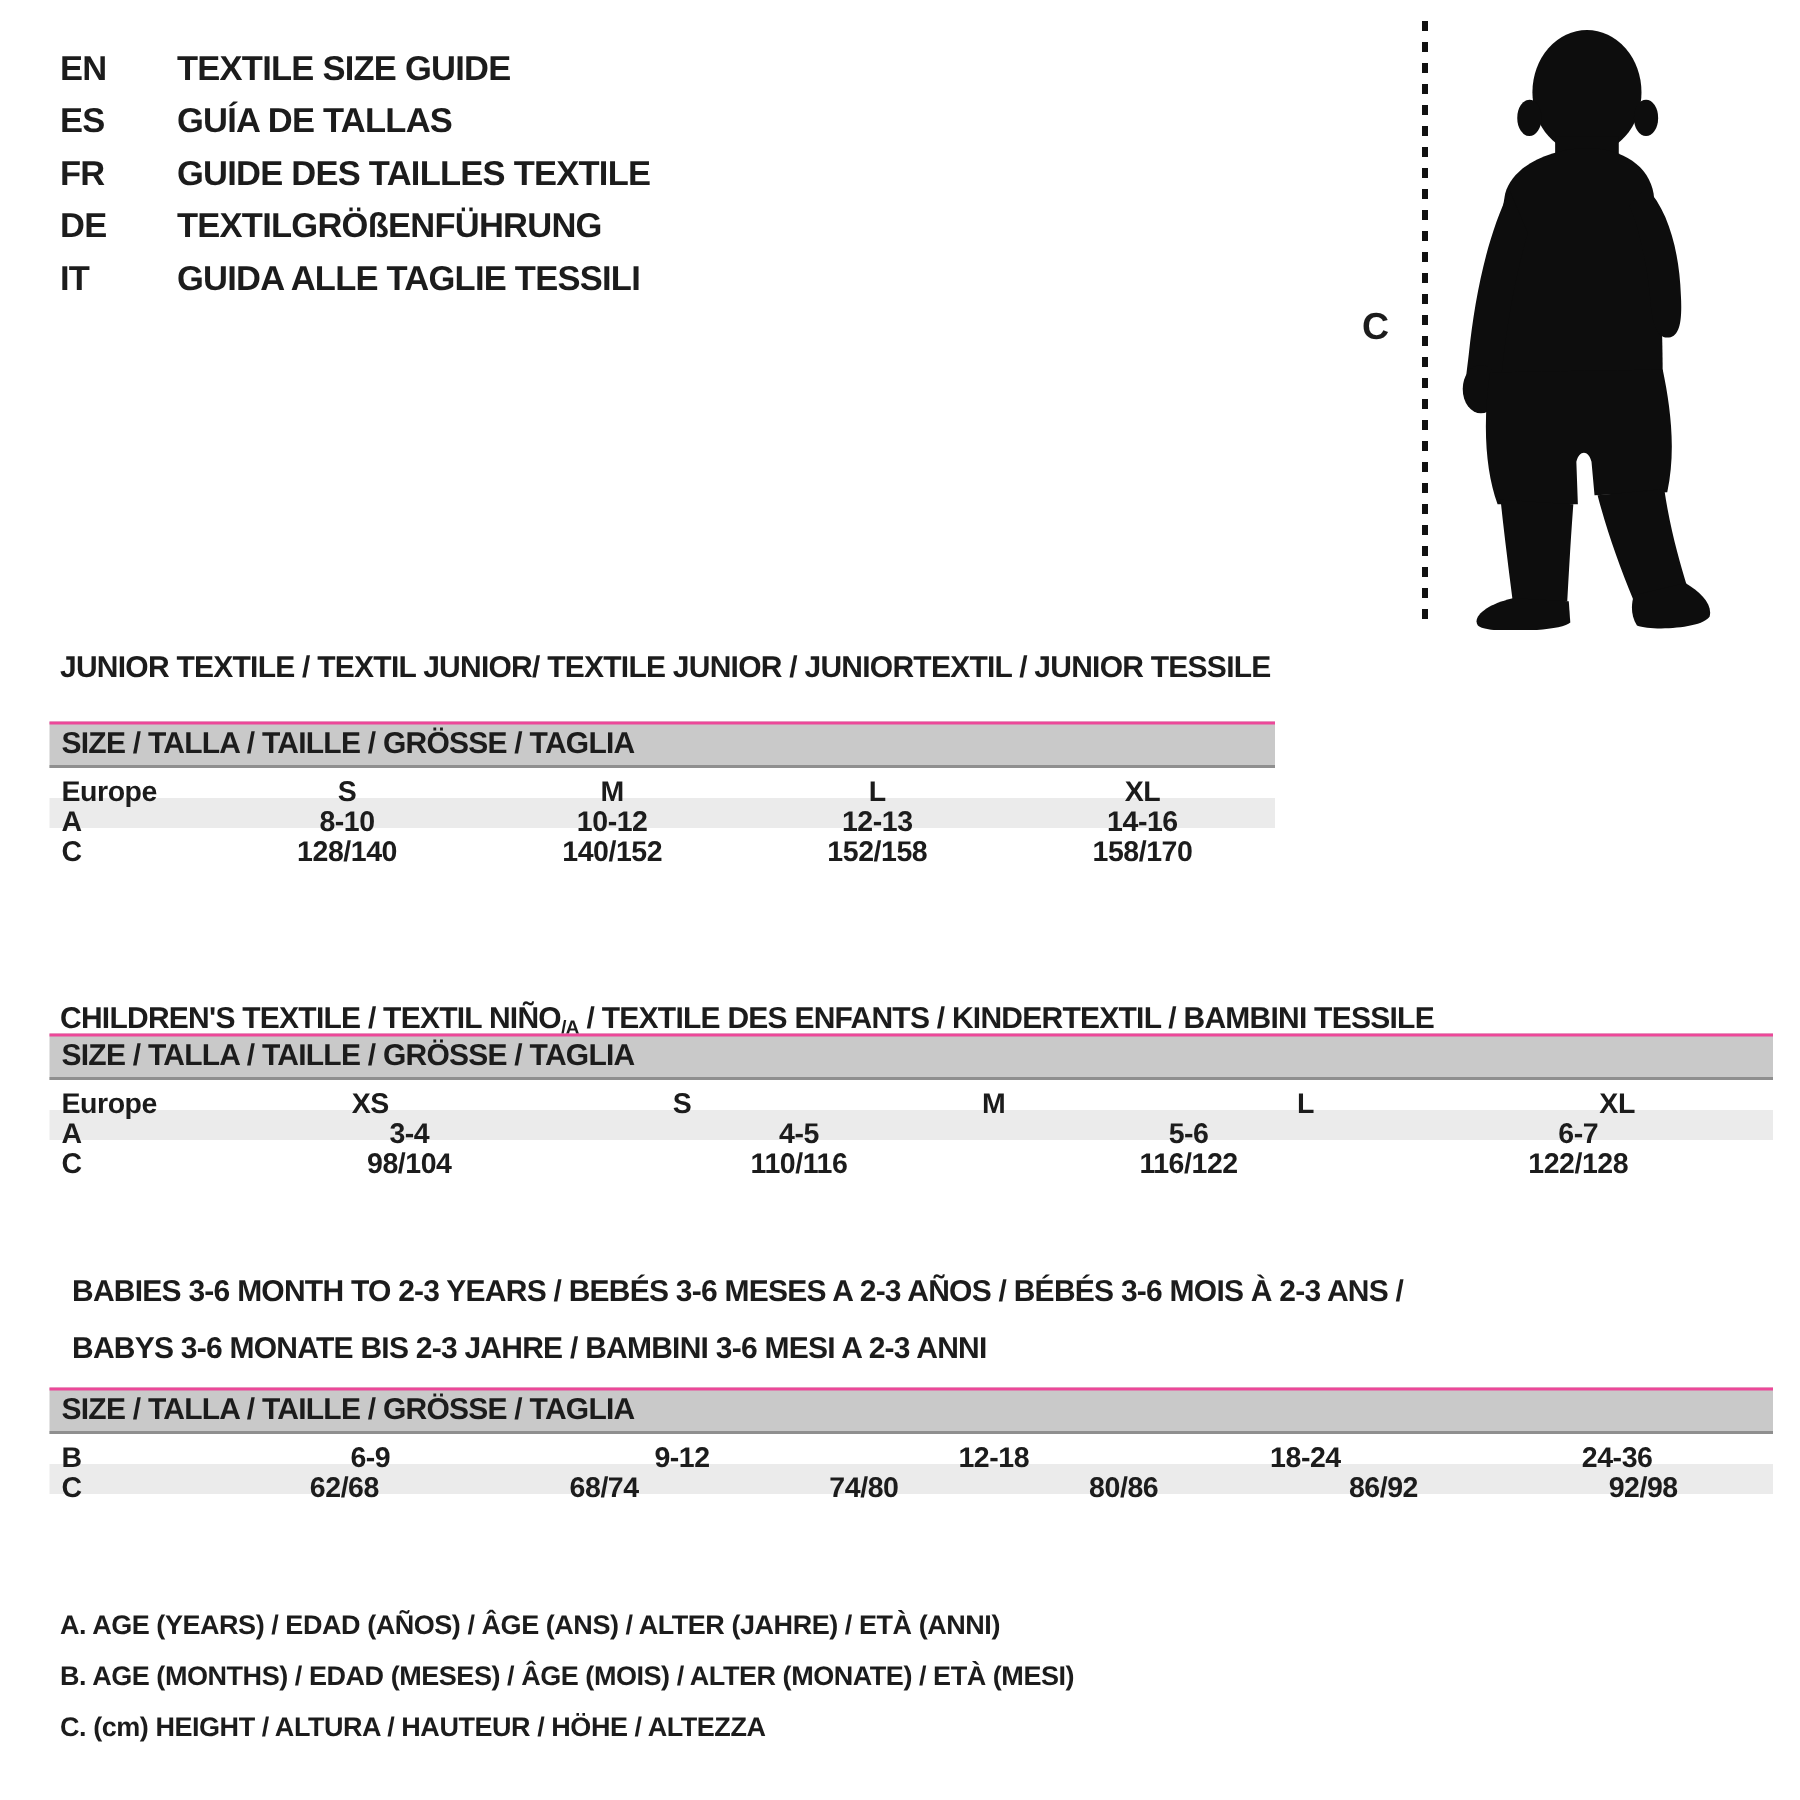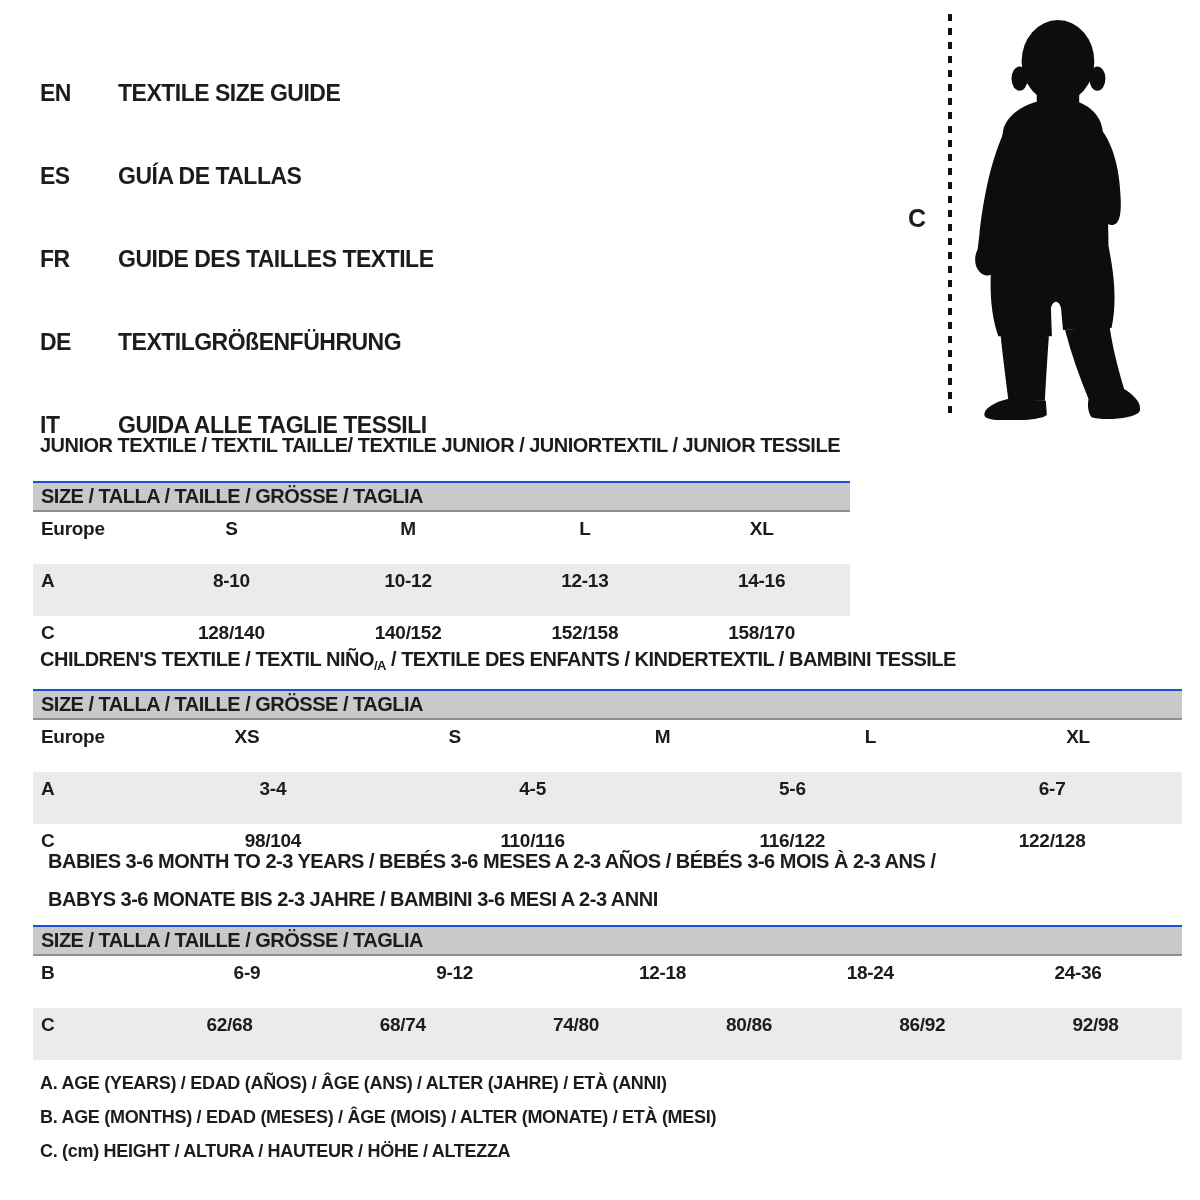--- a/index.html
+++ b/index.html
@@ -5,40 +5,40 @@
   html,body{margin:0;padding:0;}
   body{
     width:1200px;height:1200px;position:relative;background:#ffffff;
     font-family:"Liberation Sans", sans-serif;color:#1c1c1c;overflow:hidden;
     -webkit-font-smoothing:antialiased;
   }
   .abs{position:absolute;}
 
   
   .lang-block{left:40px;top:28px;}
-  .lang-row{display:flex;height:35px;line-height:35px;margin-top:48px;}
+  .lang-row{display:flex;height:35px;line-height:35px;}
   .lang-code{width:78px;font-size:23px;font-weight:700;letter-spacing:-0.5px;}
   .lang-title{font-size:23px;font-weight:700;letter-spacing:-0.5px;}
 
   
   .dash-line{left:948px;top:14px;width:4px;height:402px;
     background:repeating-linear-gradient(to bottom,#111 0 7px,transparent 7px 14px);}
   .c-label{left:908px;top:204px;font-size:25px;font-weight:700;}
   .silhouette{left:960px;top:16px;}
 
   
   .section-title{font-size:20px;font-weight:700;letter-spacing:-0.5px;white-space:nowrap;}
   .babies-title{line-height:38px;}
   .tbl{position:absolute;}
   .size-bar{
-    background:#c9c9c9;border-top:2px solid #1d4ed8;border-bottom:2px solid #8f8f8f;
+    background:#c9c9c9;border-top:2px solid #ec4899;border-bottom:2px solid #8f8f8f;
     height:27px;line-height:27px;padding-left:8px;font-size:20px;font-weight:700;
     letter-spacing:-0.5px;box-sizing:content-box;
   }
-  .t-row{display:flex;height:52px;line-height:34px;font-size:19px;font-weight:700;letter-spacing:-0.3px;}
+  .t-row{display:flex;height:20px;line-height:34px;font-size:19px;font-weight:700;letter-spacing:-0.3px;}
   .t-row.alt{background:#ebebeb;}
   .cell{flex:1;text-align:center;}
   .cell.label{flex:0 0 110px;text-align:left;padding-left:8px;box-sizing:border-box;}
   sub.title-sub{font-size:13px;font-weight:700;vertical-align:-4px;}
 
   
   .legend-line{font-size:18px;font-weight:700;letter-spacing:-0.3px;height:34px;line-height:34px;white-space:nowrap;}
 </style>
 </head>
 <body>
@@ -87,21 +87,21 @@
     <path d="M33,230 C28,264 30,295 38,317 L91,317 L90,289 C92,281 98,281 100,289 L102,311 L150,309 C156,281 152,252 147,228 Z"></path>
 
     <path d="M40,314 L88,317 C86,344 85,364 84,381 L48,381 C45,357 42,334 40,314 Z"></path>
     <path d="M48,379 L85,381 L86,395 C80,401 31,403 25,397 C21,391 31,383 48,379 Z"></path>
 
     <path d="M104,311 L148,307 C152,334 158,354 163,371 L128,381 C118,357 110,334 104,311 Z"></path>
     <path d="M128,377 L162,369 C172,375 180,383 178,391 C174,399 140,401 130,397 C126,391 126,383 128,377 Z"></path>
   </g>
 </svg>
 
-<div class="abs section-title" style="left:40px;top:434px;">JUNIOR TEXTILE / TEXTIL TAILLE/ TEXTILE JUNIOR / JUNIORTEXTIL / JUNIOR TESSILE</div>
+<div class="abs section-title" style="left:40px;top:434px;">JUNIOR TEXTILE / TEXTIL JUNIOR/ TEXTILE JUNIOR / JUNIORTEXTIL / JUNIOR TESSILE</div>
 <div class="tbl" style="left:33px;top:481px;width:817px;">
   <div class="size-bar">SIZE / TALLA / TAILLE / GRÖSSE / TAGLIA</div>
   <div class="t-row">
     <div class="cell label">Europe</div>
     <div class="cell">S</div>
     <div class="cell">M</div>
     <div class="cell">L</div>
     <div class="cell">XL</div>
   </div>
   <div class="t-row alt">
@@ -113,21 +113,21 @@
   </div>
   <div class="t-row">
     <div class="cell label">C</div>
     <div class="cell">128/140</div>
     <div class="cell">140/152</div>
     <div class="cell">152/158</div>
     <div class="cell">158/170</div>
   </div>
 </div>
 
-<div class="abs section-title" style="left:40px;top:648px;">
+<div class="abs section-title" style="left:40px;top:668px;">
   <span>CHILDREN'S TEXTILE / TEXTIL NIÑO</span><sub class="title-sub">/A</sub><span> / TEXTILE DES ENFANTS / KINDERTEXTIL / BAMBINI TESSILE</span>
 </div>
 <div class="tbl" style="left:33px;top:689px;width:1149px;">
   <div class="size-bar">SIZE / TALLA / TAILLE / GRÖSSE / TAGLIA</div>
   <div class="t-row">
     <div class="cell label">Europe</div>
     <div class="cell">XS</div>
     <div class="cell">S</div>
     <div class="cell">M</div>
     <div class="cell">L</div>

